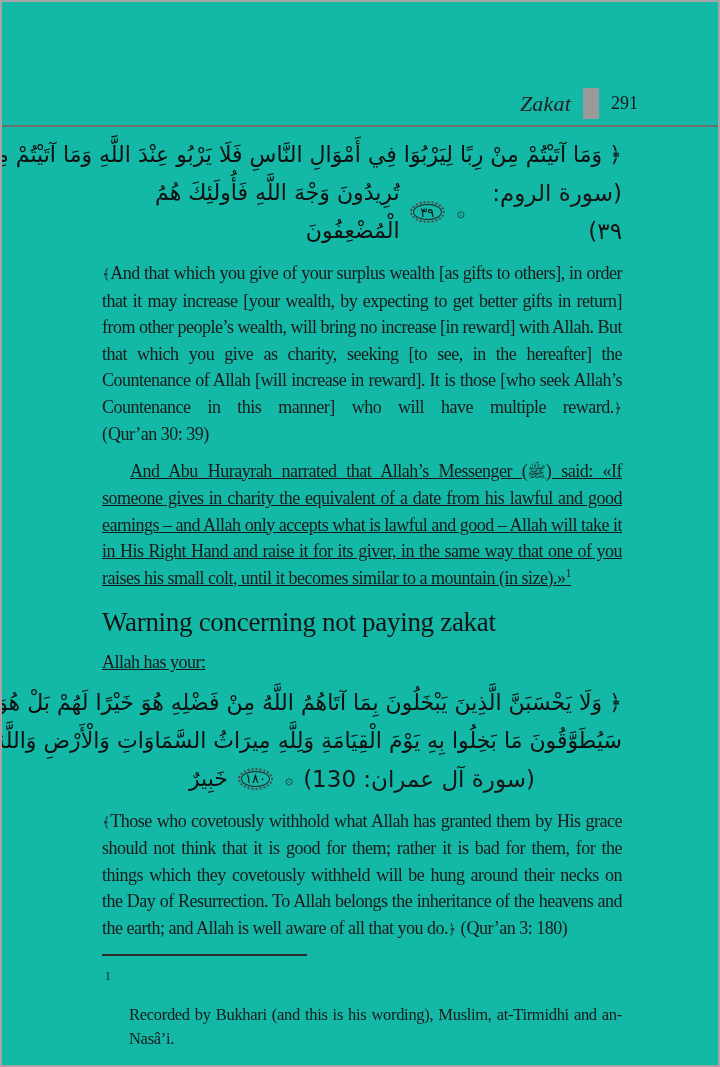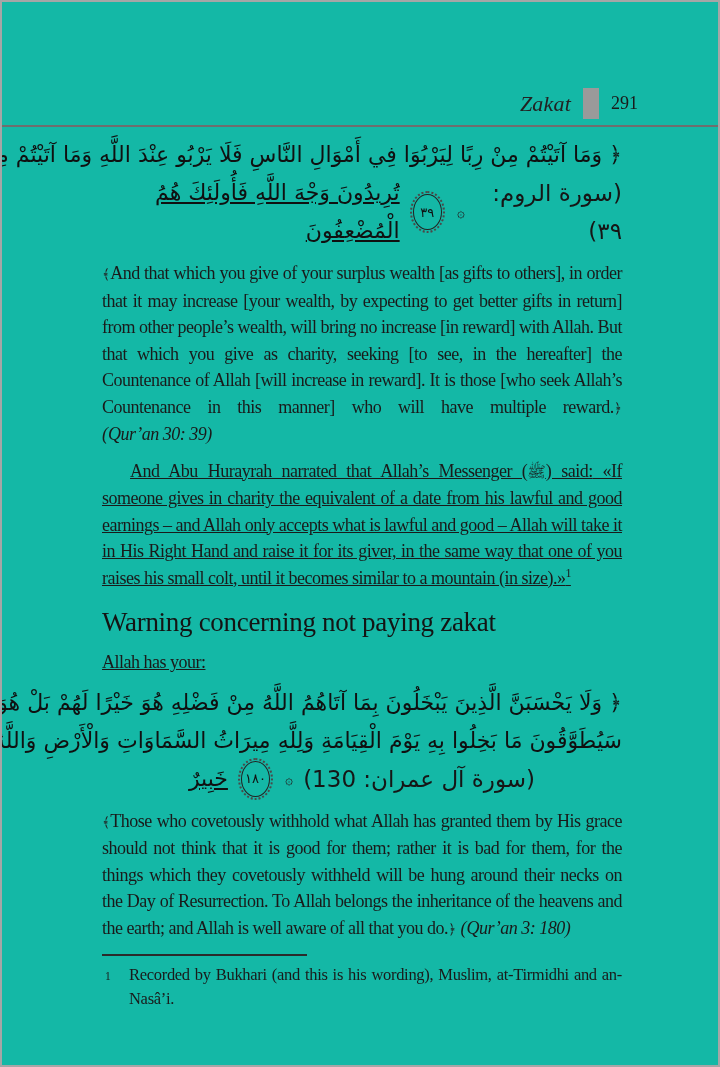--- a/index.html
+++ b/index.html
@@ -46,24 +46,24 @@
     text-align:justify;
     text-align-last:justify;
     line-height:38px;
     white-space:nowrap;
   }
   .ar-last{
     display:flex;direction:ltr;align-items:center;
     line-height:38px;gap:8px;
   }
   .ar-last.centered{justify-content:center;}
-  .ar-frag{direction:rtl;unicode-bidi:isolate;text-decoration:underline;}
+  .ar-frag{direction:rtl;unicode-bidi:isolate;}
   .vcircle{
     box-sizing:border-box;
-    width:29px;height:36px;flex:0 0 29px;
+    width:29px;height:16px;flex:0 0 29px;
     border:1.3px solid #222;border-radius:50%;
     outline:2px dotted #4a4a4a;outline-offset:1.5px;
     display:inline-flex;align-items:center;justify-content:center;
     margin:0 5px;
   }
   .vnum{font-size:13px;line-height:1;}
   .rosette{font-size:14px;color:#222;margin:0 2px;}
   .cite{
     direction:rtl;unicode-bidi:isolate;
     font-size:23px;color:#161616;
@@ -75,21 +75,21 @@
     letter-spacing:-0.5px;
     text-align:justify;
   }
   .trans{margin-top:10px;}
   .body{margin-top:10px;text-decoration:underline;}
   .indent{text-indent:28px;}
   .qmark{
     font-family:"DejaVu Sans", sans-serif;
     font-size:14px;color:#222;
   }
-  .ref{white-space:nowrap;font-style:italic;}
+  .ref{white-space:nowrap;}
   .fnref{font-size:12px;line-height:0;}
   .saw{font-family:"DejaVu Sans", sans-serif;font-size:.85em;}
   
   .heading{
     margin:14px 0 0 0;
     font-weight:normal;
     font-size:27px;line-height:34px;
     letter-spacing:-0.3px;
     color:#141414;
   }
@@ -102,21 +102,21 @@
   .footnote{
     margin-top:7px;
     display:flex;
     font-size:16.5px;line-height:24px;letter-spacing:-0.3px;
   }
   .fnm{
     flex:0 0 27px;
     font-size:11.5px;padding-top:1px;padding-left:3px;
     box-sizing:border-box;
   }
-  .fntext{flex:1;text-align:justify;}
+  .fntext{flex:1;text-align:justify;margin-top:40px;}
 </style>
 </head>
 <body>
 
 <div class="page">
 
   <div class="hdr">
     <span class="rt">Zakat</span>
     <span class="hblock"></span>
     <span class="pn">291</span>

